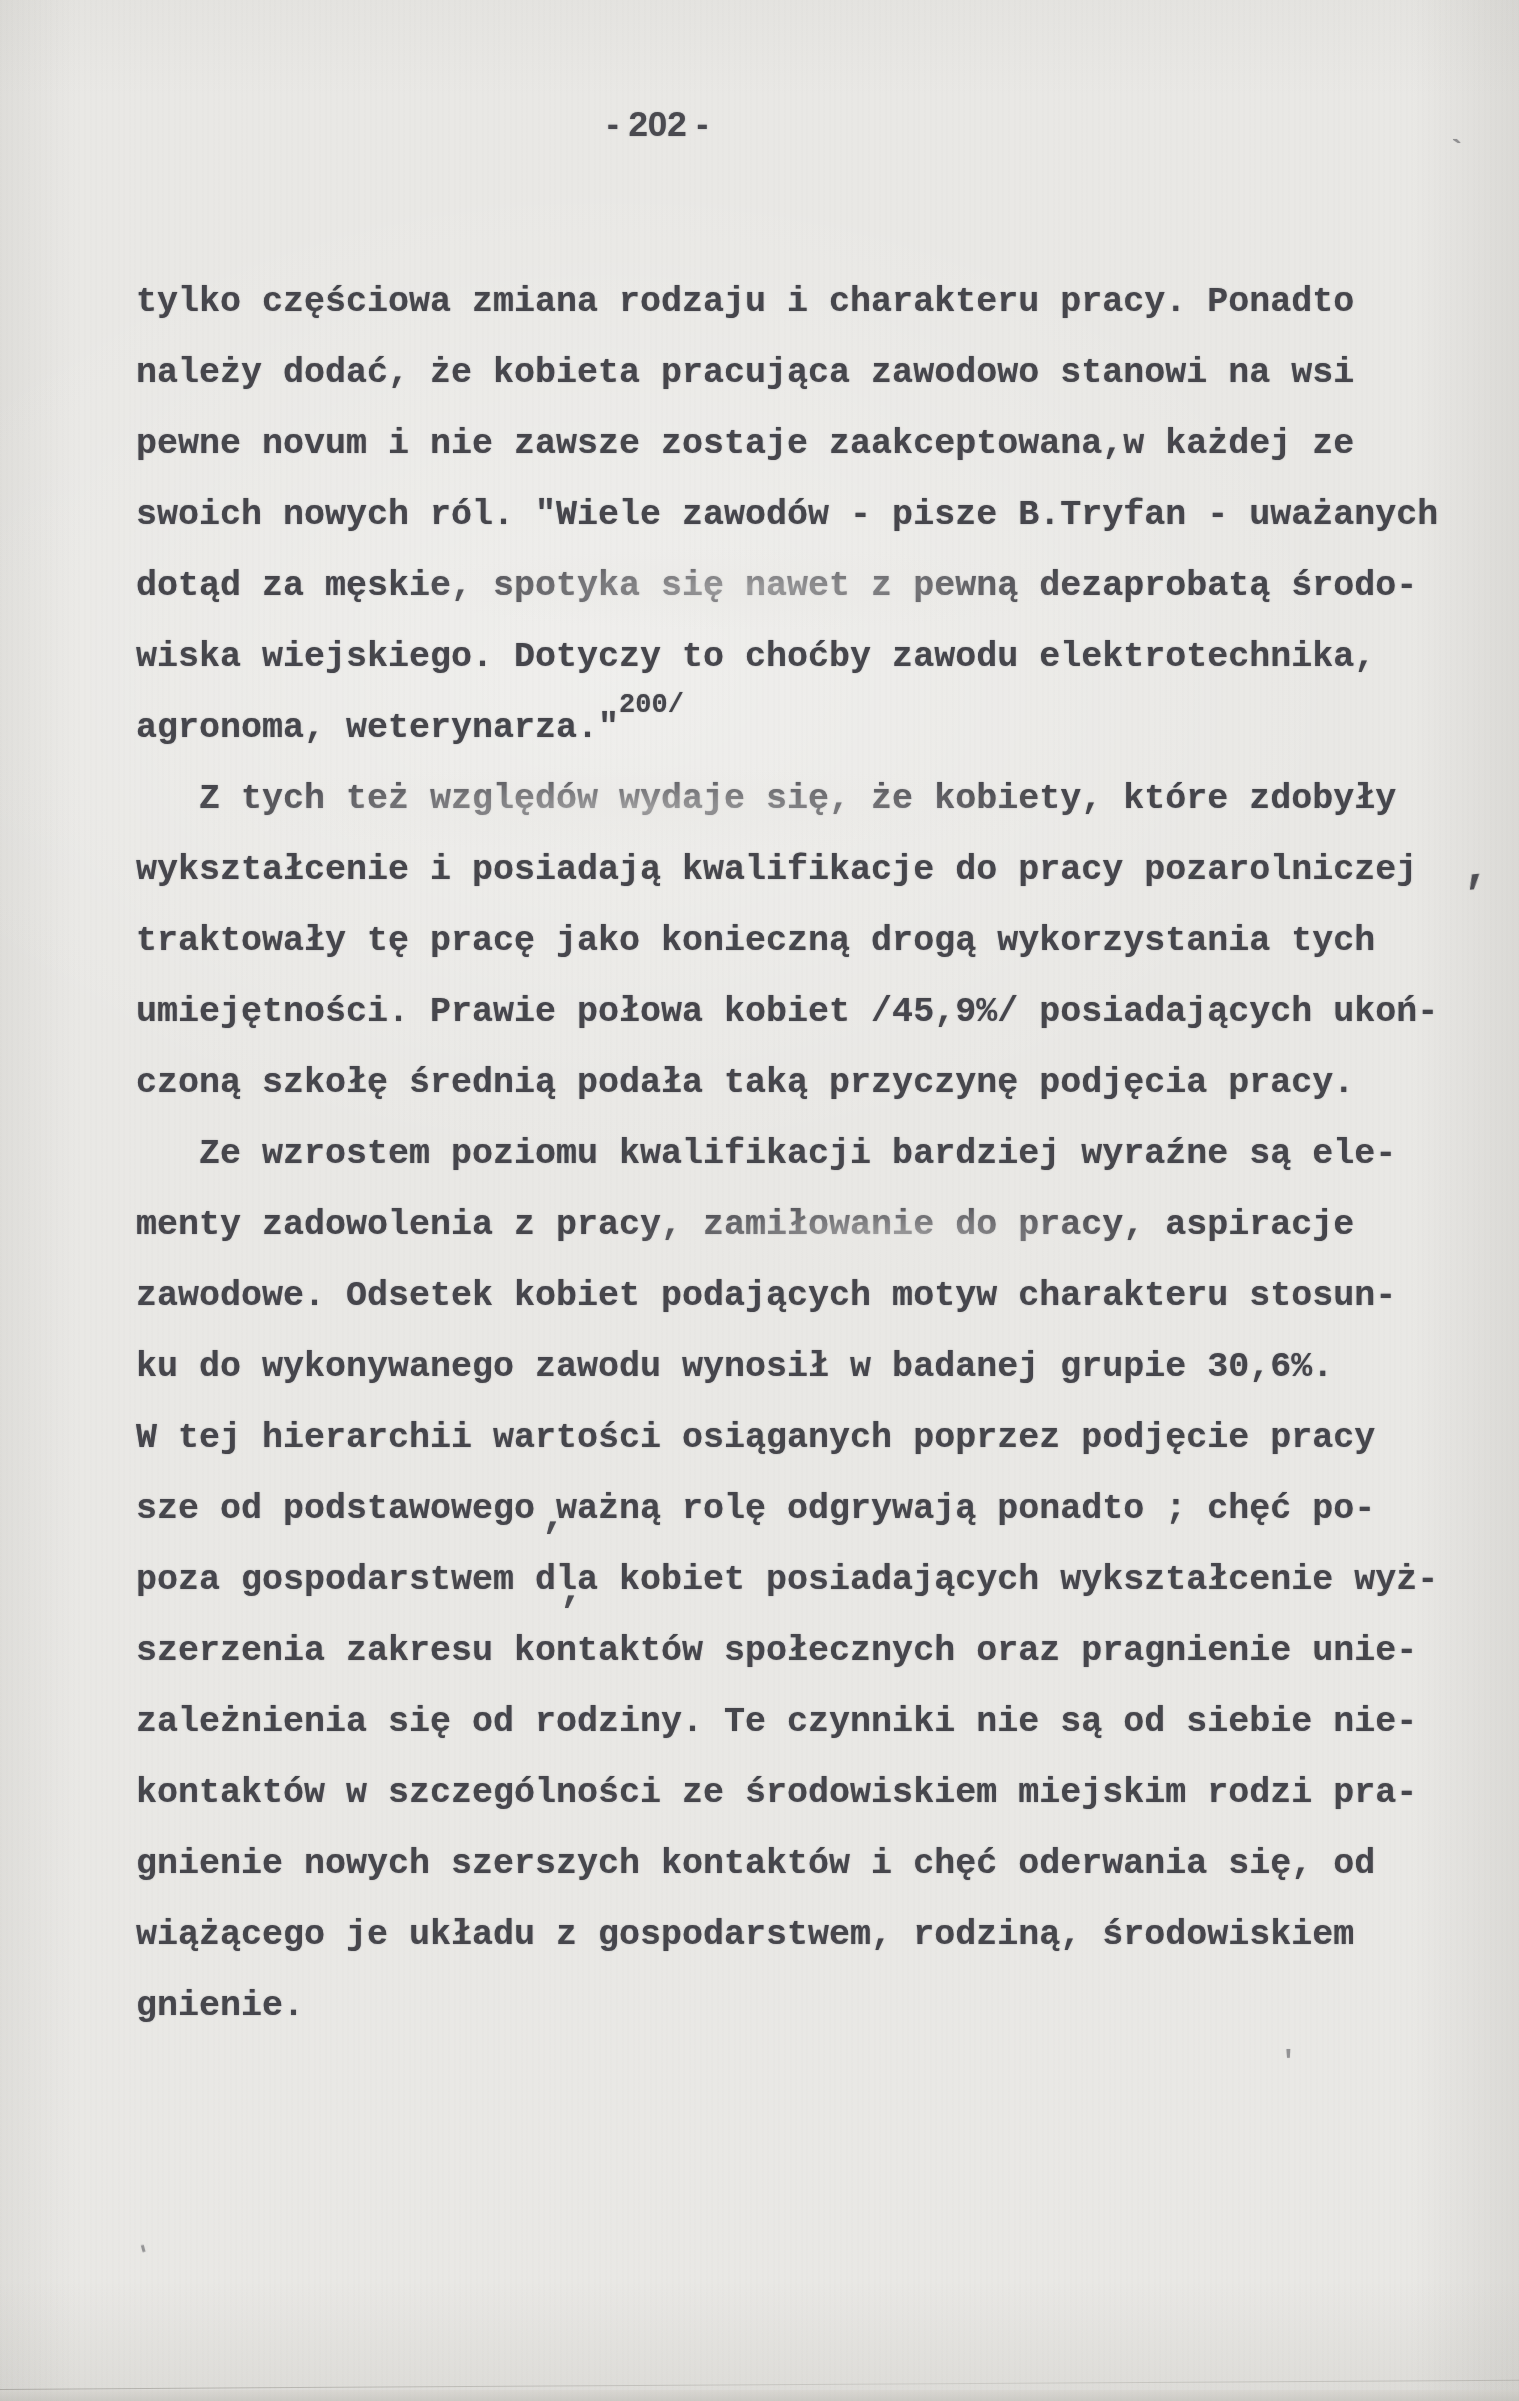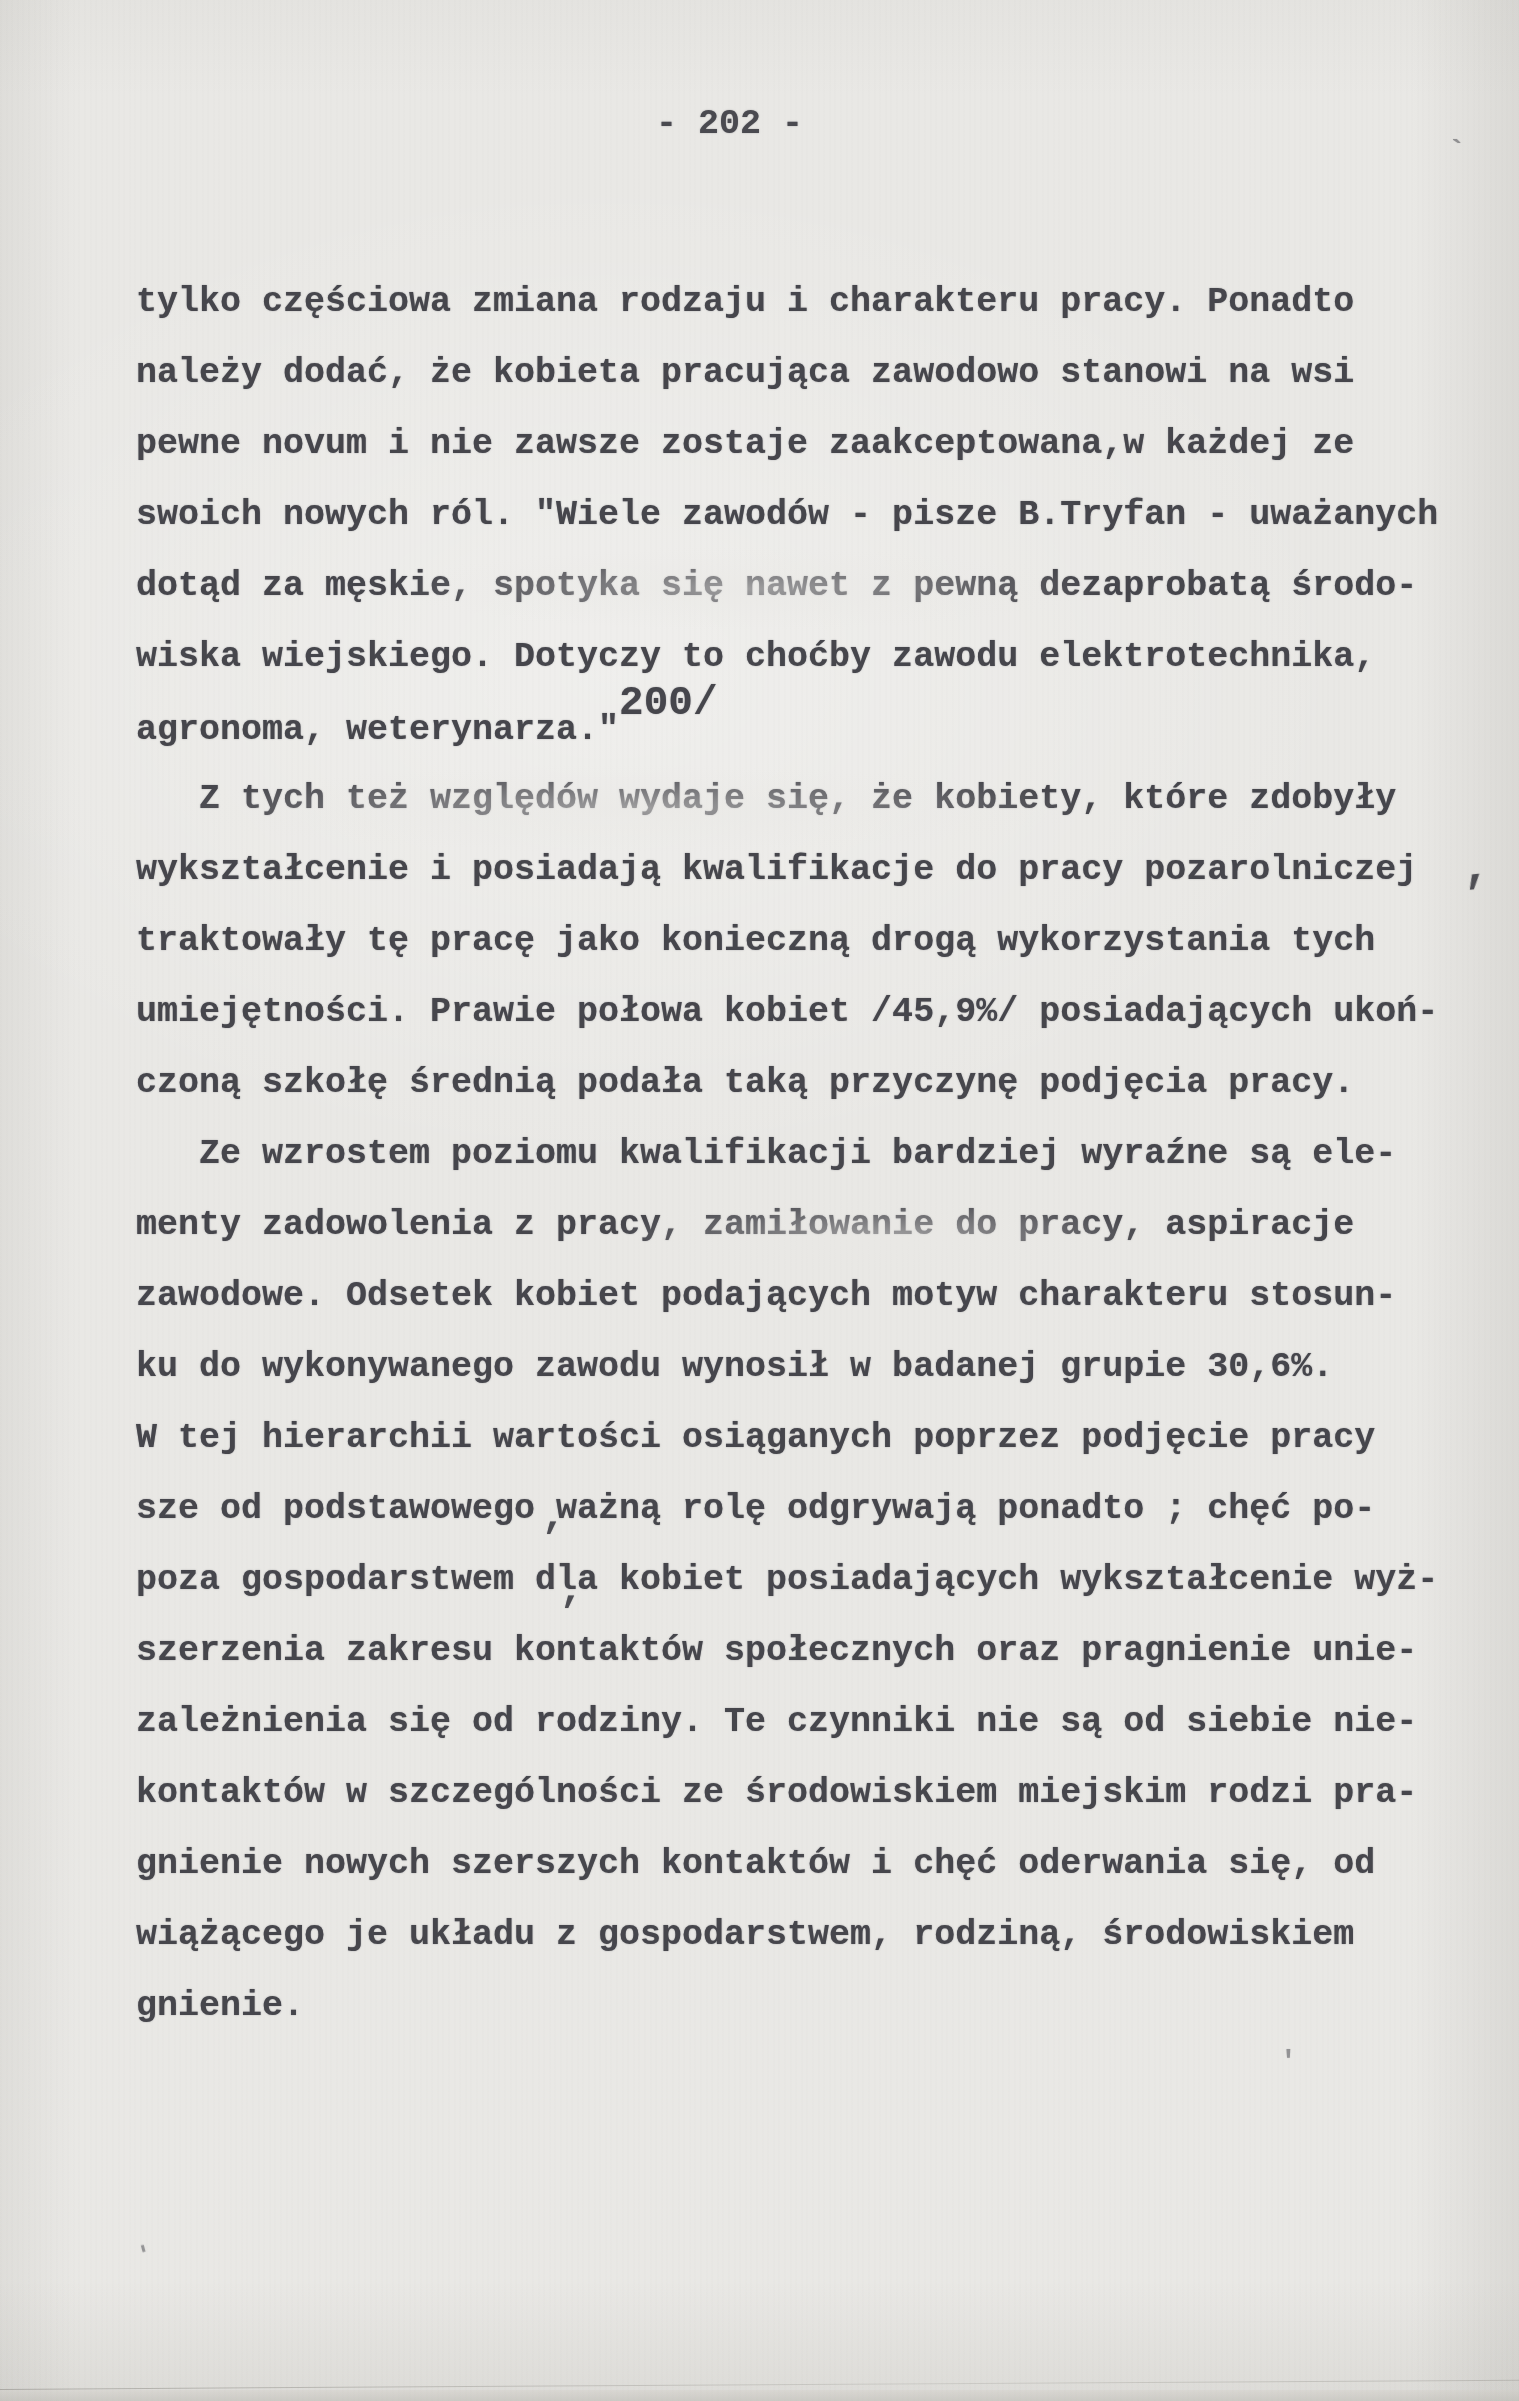--- a/index.html
+++ b/index.html
@@ -26,23 +26,23 @@
     content: "";
     position: absolute;
     inset: 0;
     background: repeating-linear-gradient(90deg,
       rgba(90,90,85,0.012) 0px, rgba(90,90,85,0.012) 2.1px,
       rgba(255,255,255,0.012) 2.1px, rgba(255,255,255,0.012) 5.6px);
     pointer-events: none;
   }
   .page-number {
     position: absolute;
-    left: 656px;
+    left: 607px;
     top: 103px;
-    font-family: Liberation Mono, monospace;
+    font-family: Liberation Sans, sans-serif;
     font-size: 35px;
     font-weight: 700;
     line-height: 42px;
     letter-spacing: 0;
     color: #4a4a50;
     white-space: pre;
     text-shadow: 0 0 1.4px rgba(70,70,78,0.55);
     filter: blur(0.5px);
   }
   .body-text {
@@ -59,21 +59,21 @@
     text-shadow: 0 0 1.4px rgba(66,66,74,0.55);
     filter: blur(0.5px);
   }
   .tline {
     white-space: pre;
     height: 71px;
   }
   .sup {
     position: relative;
     top: -25px;
-    font-size: 41px;
+    font-size: 27px;
     letter-spacing: 0;
   }
   .mark, .speck {
     position: absolute;
     font-family: "Liberation Mono", "DejaVu Sans Mono", monospace;
     font-weight: 700;
     color: #4e4e54;
     filter: blur(0.4px);
     text-shadow: 0 0 1.1px rgba(70,70,78,0.5);
     pointer-events: none;

